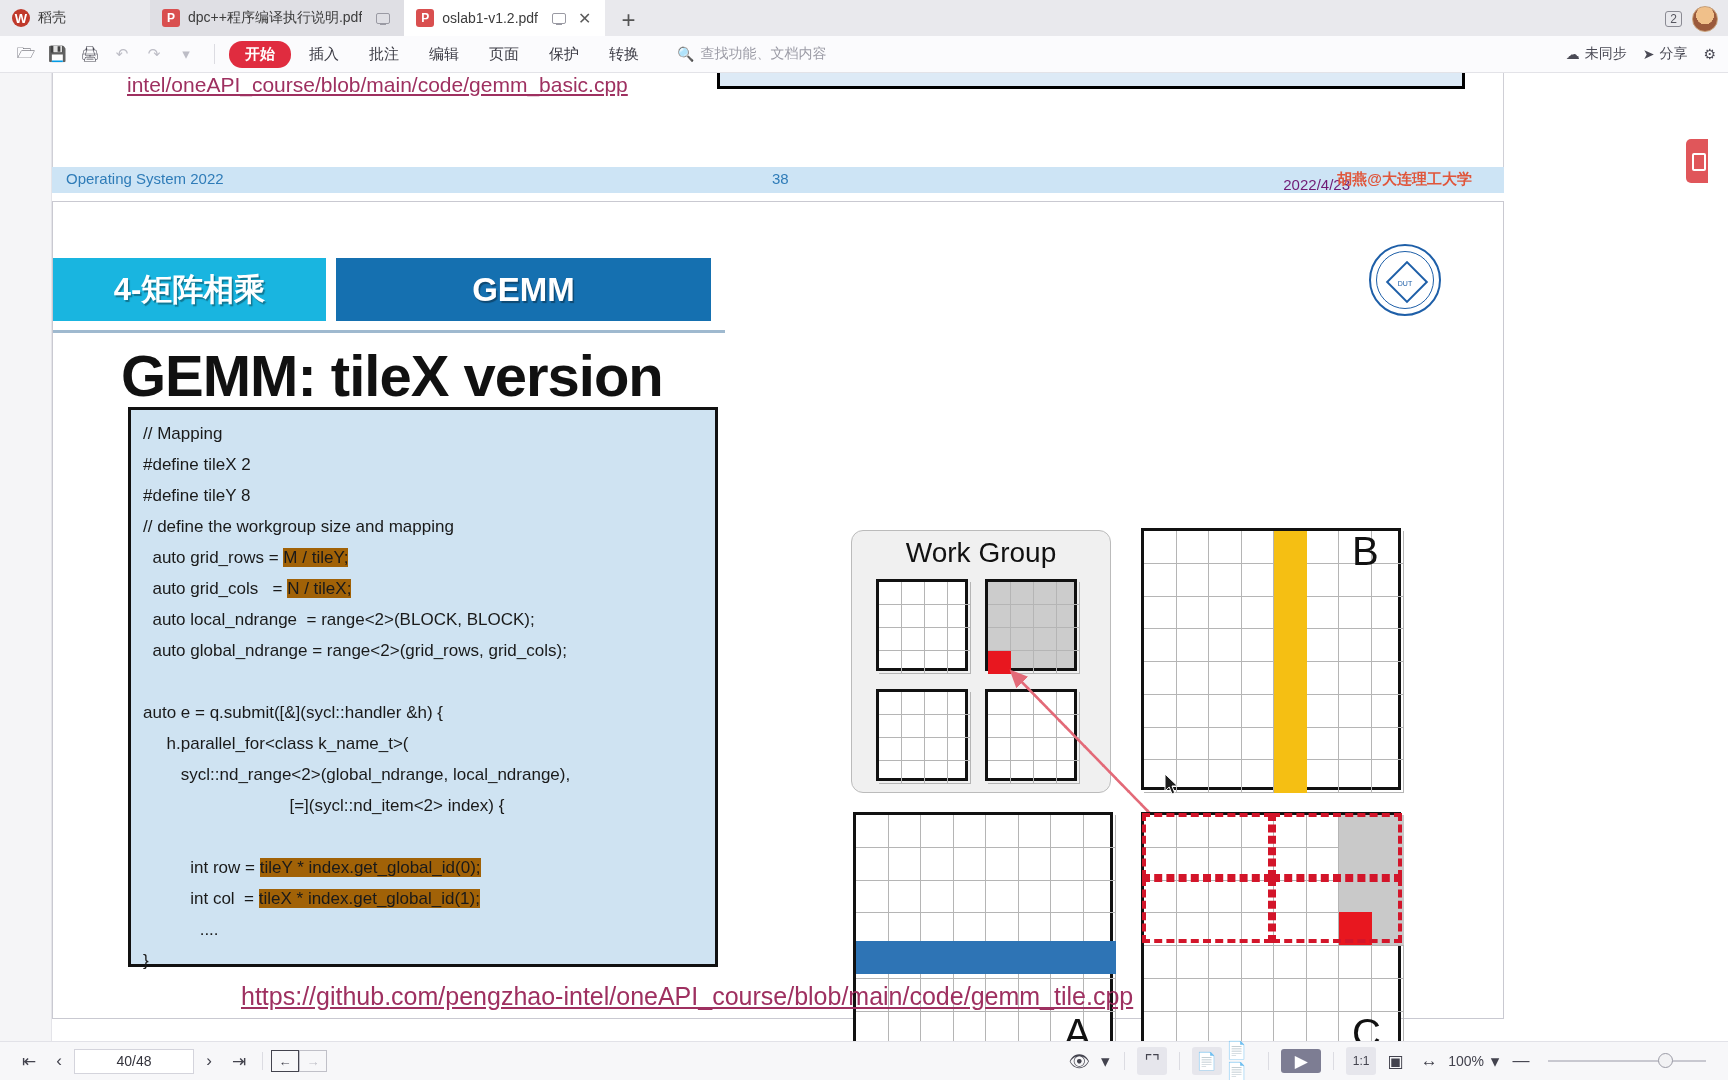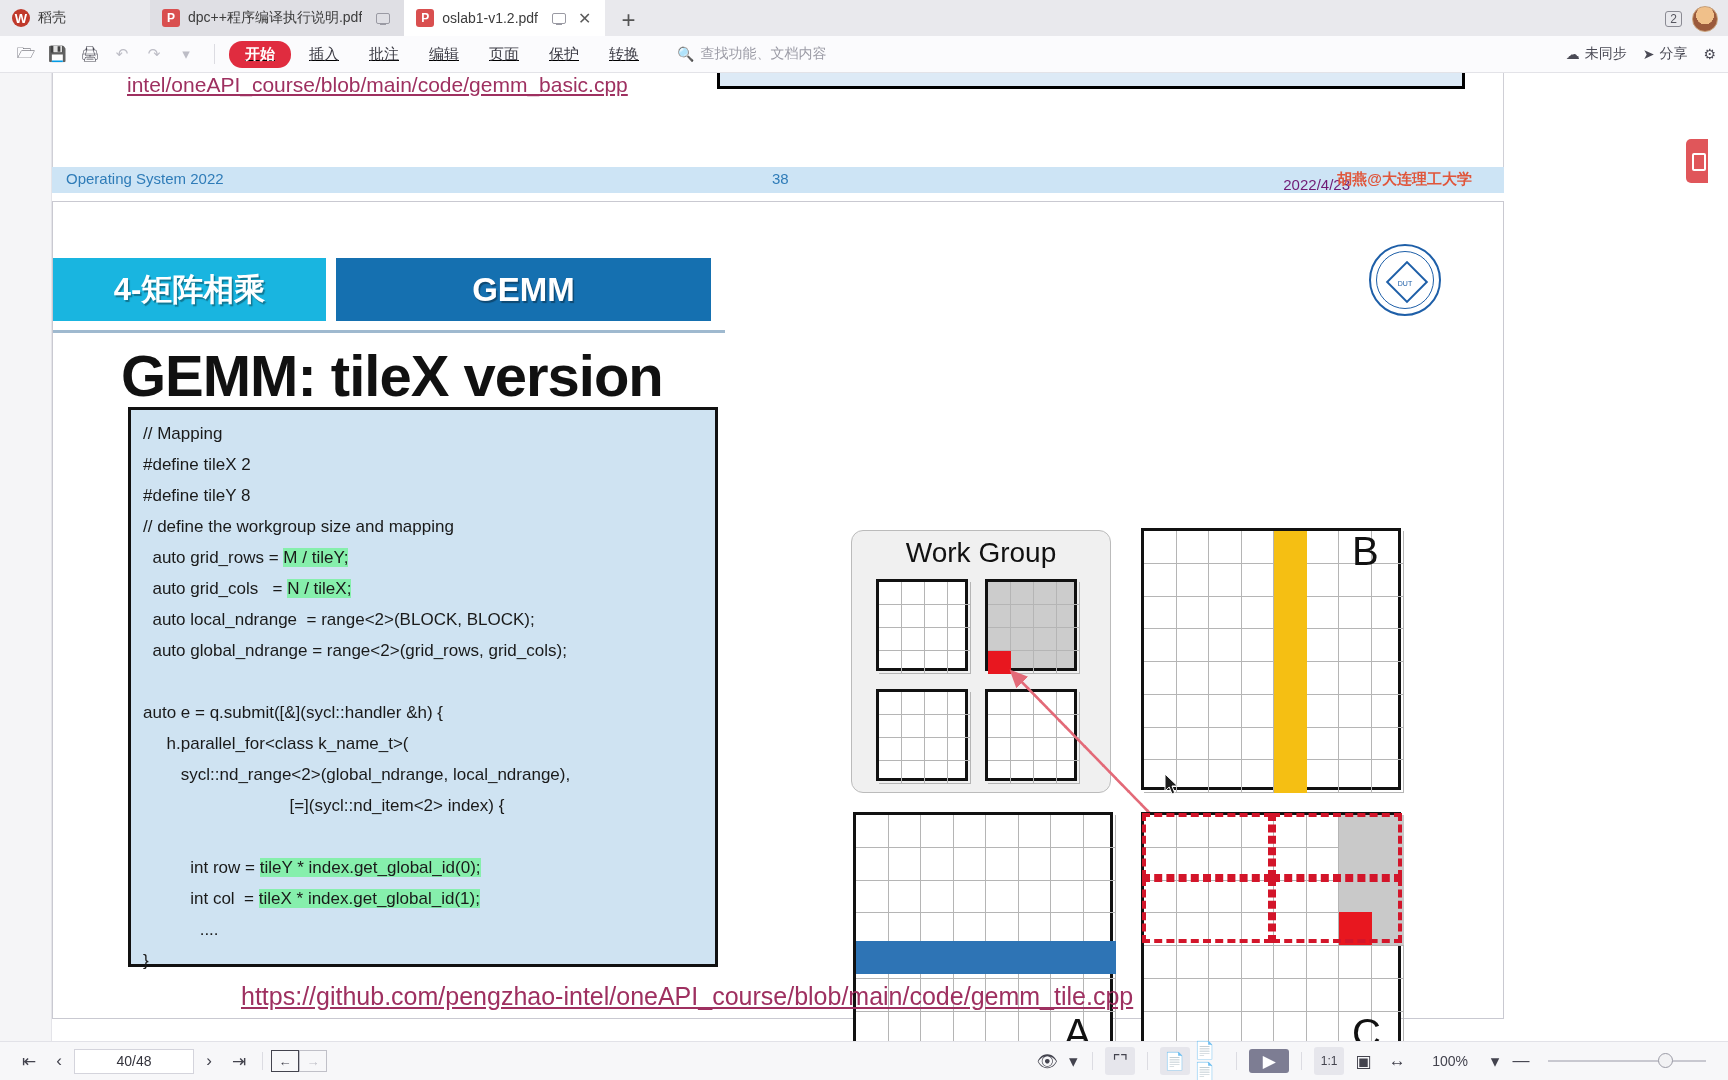--- a/index.html
+++ b/index.html
@@ -41,21 +41,21 @@
 
   
   #toolbar {
     height: 37px; background: #fbfbfd; border-bottom: 1px solid #e3e3e8;
     display: flex; align-items: center; padding: 0 12px; gap: 4px;
   }
   .tb-ic { width: 28px; height: 26px; display: flex; align-items: center; justify-content: center;
            color: #4a4a55; font-size: 15px; cursor: pointer; }
   .tb-ic.dim { color: #bdbdc6; }
   .tb-divider { width: 1px; height: 20px; background: #dcdce2; margin: 0 10px; }
-  #menu { display: flex; align-items: center; gap: 6px; text-decoration: underline; }
+  #menu { display: flex; align-items: center; gap: 6px; }
   .menu-item { font-size: 15px; color: #3b3b44; padding: 4px 12px; cursor: pointer; }
   .menu-item.active { background: #e02c3f; color: #fff; border-radius: 13px; font-weight: bold; padding: 4px 16px; }
   #searchbox { display: flex; align-items: center; gap: 6px; margin-left: 22px; color: #9c9ca6; font-size: 14px; cursor: text; }
   #toolbar-right { margin-left: auto; display: flex; align-items: center; gap: 16px; font-size: 14px; color: #4a4a55; }
   .tr-item { display: flex; align-items: center; gap: 5px; cursor: pointer; }
 
   
   #docarea { position: relative; width: 1728px; height: 968px; background: #ffffff; overflow: hidden; }
   #leftrail { position: absolute; left: 0; top: 0; width: 52px; height: 968px; background: #f5f5f7; border-right: 1px solid #e4e4e9; }
   #page { position: absolute; left: 52px; top: 0; width: 1656px; height: 968px; background: #fff; padding-left: 10px; }
@@ -94,21 +94,21 @@
                  margin: -13px 0 0 -13px; border: 2px solid #1e5fa8; transform: rotate(45deg); }
   #logo .logotxt { position: absolute; left: 50%; top: 55%; transform: translate(-50%,-50%);
                    font-size: 7px; color: #1e5fa8; z-index: 2; background: #fff; padding: 0 2px; }
 
   #bigtitle { position: absolute; left: 68px; top: 140px; font-size: 58px; font-weight: bold;
               color: #111; letter-spacing: -1px; }
 
   #codebox { position: absolute; left: 75px; top: 205px; width: 590px; height: 560px;
              background: #cfe3f2; border: 3px solid #111; }
   #codebox .code-line { position: absolute; left: 12px; font-size: 17px; color: #1a1a1a; white-space: pre; }
-  .hl { background: #86efac; }
+  .hl { background: #a16207; }
 
   #urllink { position: absolute; left: 188px; top: 780px; font-size: 25px; color: #9e3060;
              text-decoration: underline; white-space: nowrap; }
 
   
   #diagram { position: absolute; left: 746px; top: 190px; width: 600px; height: 560px; }
   .wg-box { position: absolute; left: 52px; top: 138px; width: 260px; height: 263px;
             background: #f0f0f0; border: 1.5px solid #bbb; border-radius: 12px; }
   .wg-title { position: absolute; left: 0; top: 6px; width: 100%; text-align: center;
               font-size: 28px; color: #111; }
@@ -142,21 +142,21 @@
            color: #43434e; font-size: 17px; cursor: pointer; }
   #pagebox { width: 120px; height: 25px; background: #fff; border: 1px solid #d4d4dc;
              display: flex; align-items: center; justify-content: center; font-size: 14px; color: #33333c; }
   .sb-sep { width: 1px; height: 18px; background: #dcdce2; margin: 0 8px; }
   .sb-btn { width: 28px; height: 22px; border: 1.5px solid #43434e; display: flex; align-items: center;
             justify-content: center; font-size: 13px; color: #43434e; cursor: pointer; }
   .sb-btn.dim { border-color: #c0c0c8; color: #c0c0c8; }
   #sb-right { margin-left: auto; display: flex; align-items: center; gap: 4px; }
   .sb-ic.boxed { background: #e6e6ec; border-radius: 3px; }
   .sb-ic.play { background: #7d7d93; color: #fff; width: 40px; height: 24px; border-radius: 3px; }
-  #zoomtxt { font-size: 14px; color: #43434e; margin: 0 16px; }
+  #zoomtxt { font-size: 14px; color: #43434e; margin: 0 0; }
   #zoomslider { width: 158px; height: 2px; background: #c8c8d0; position: relative; margin: 0 8px; }
   #zoomknob { position: absolute; left: 110px; top: -7px; width: 15px; height: 15px; border-radius: 50%;
               background: #f2f2f4; border: 1.5px solid #9b9ba6; cursor: pointer; }
 </style>
 </head>
 <body>
 
 <div id="tabbar">
   <div class="tab wps">
     <span class="tabicon wpsicon">W</span>

